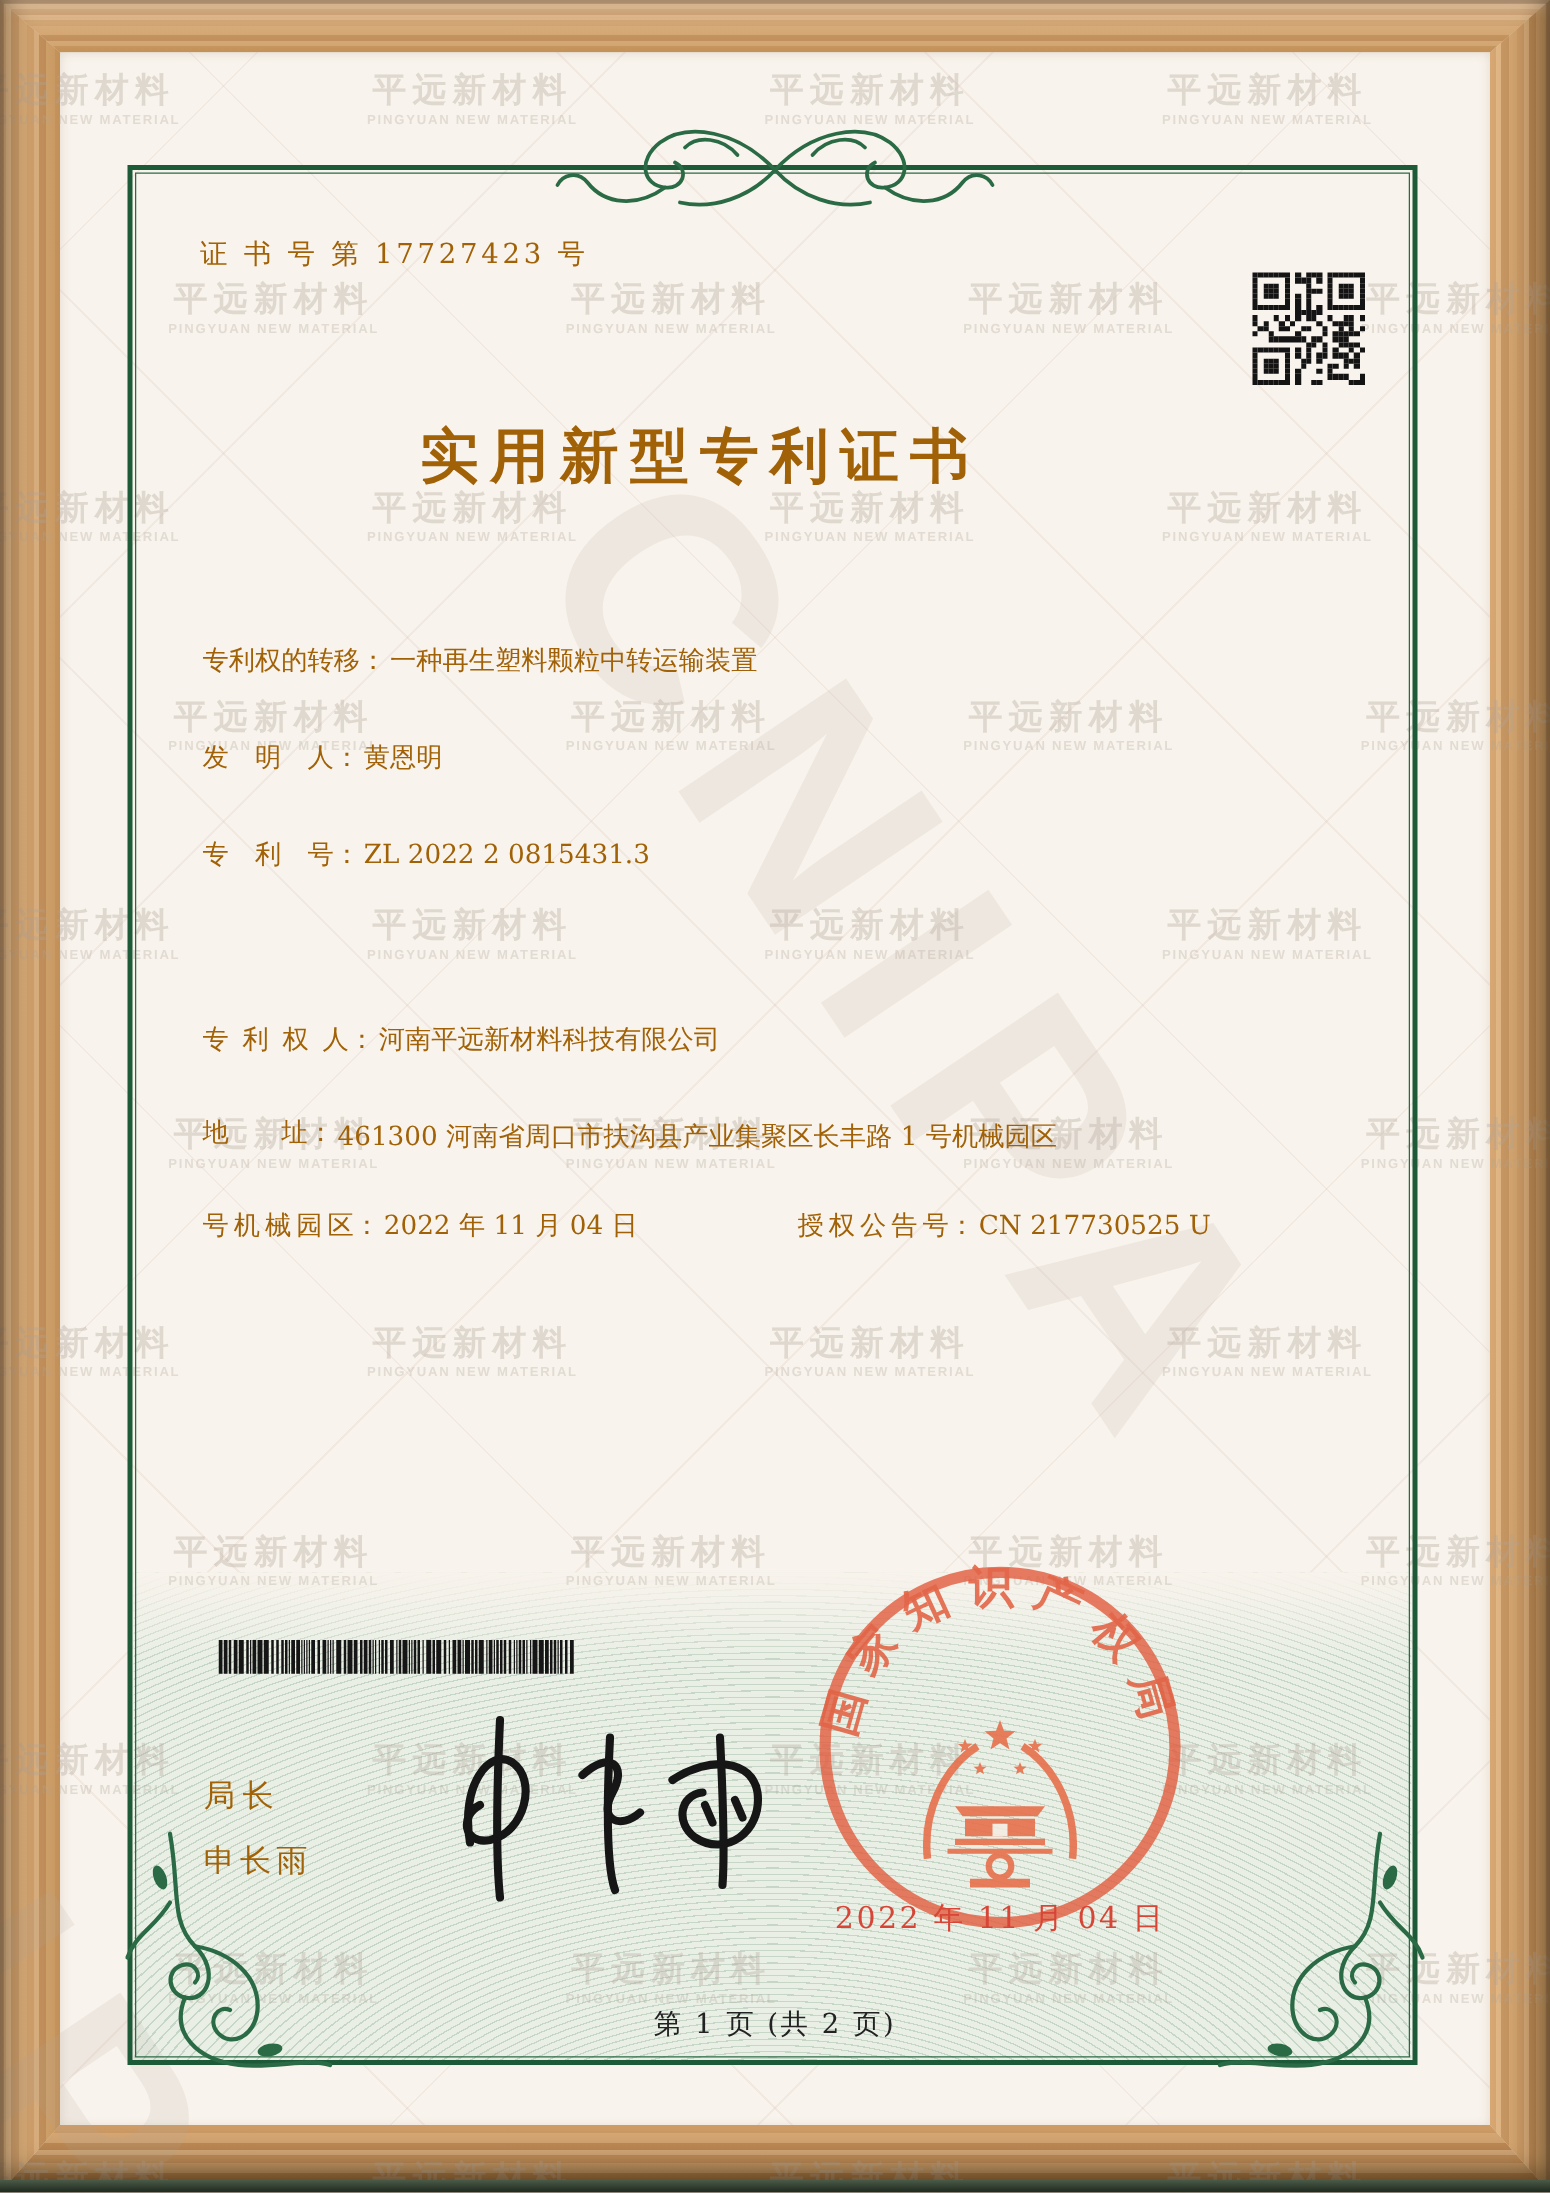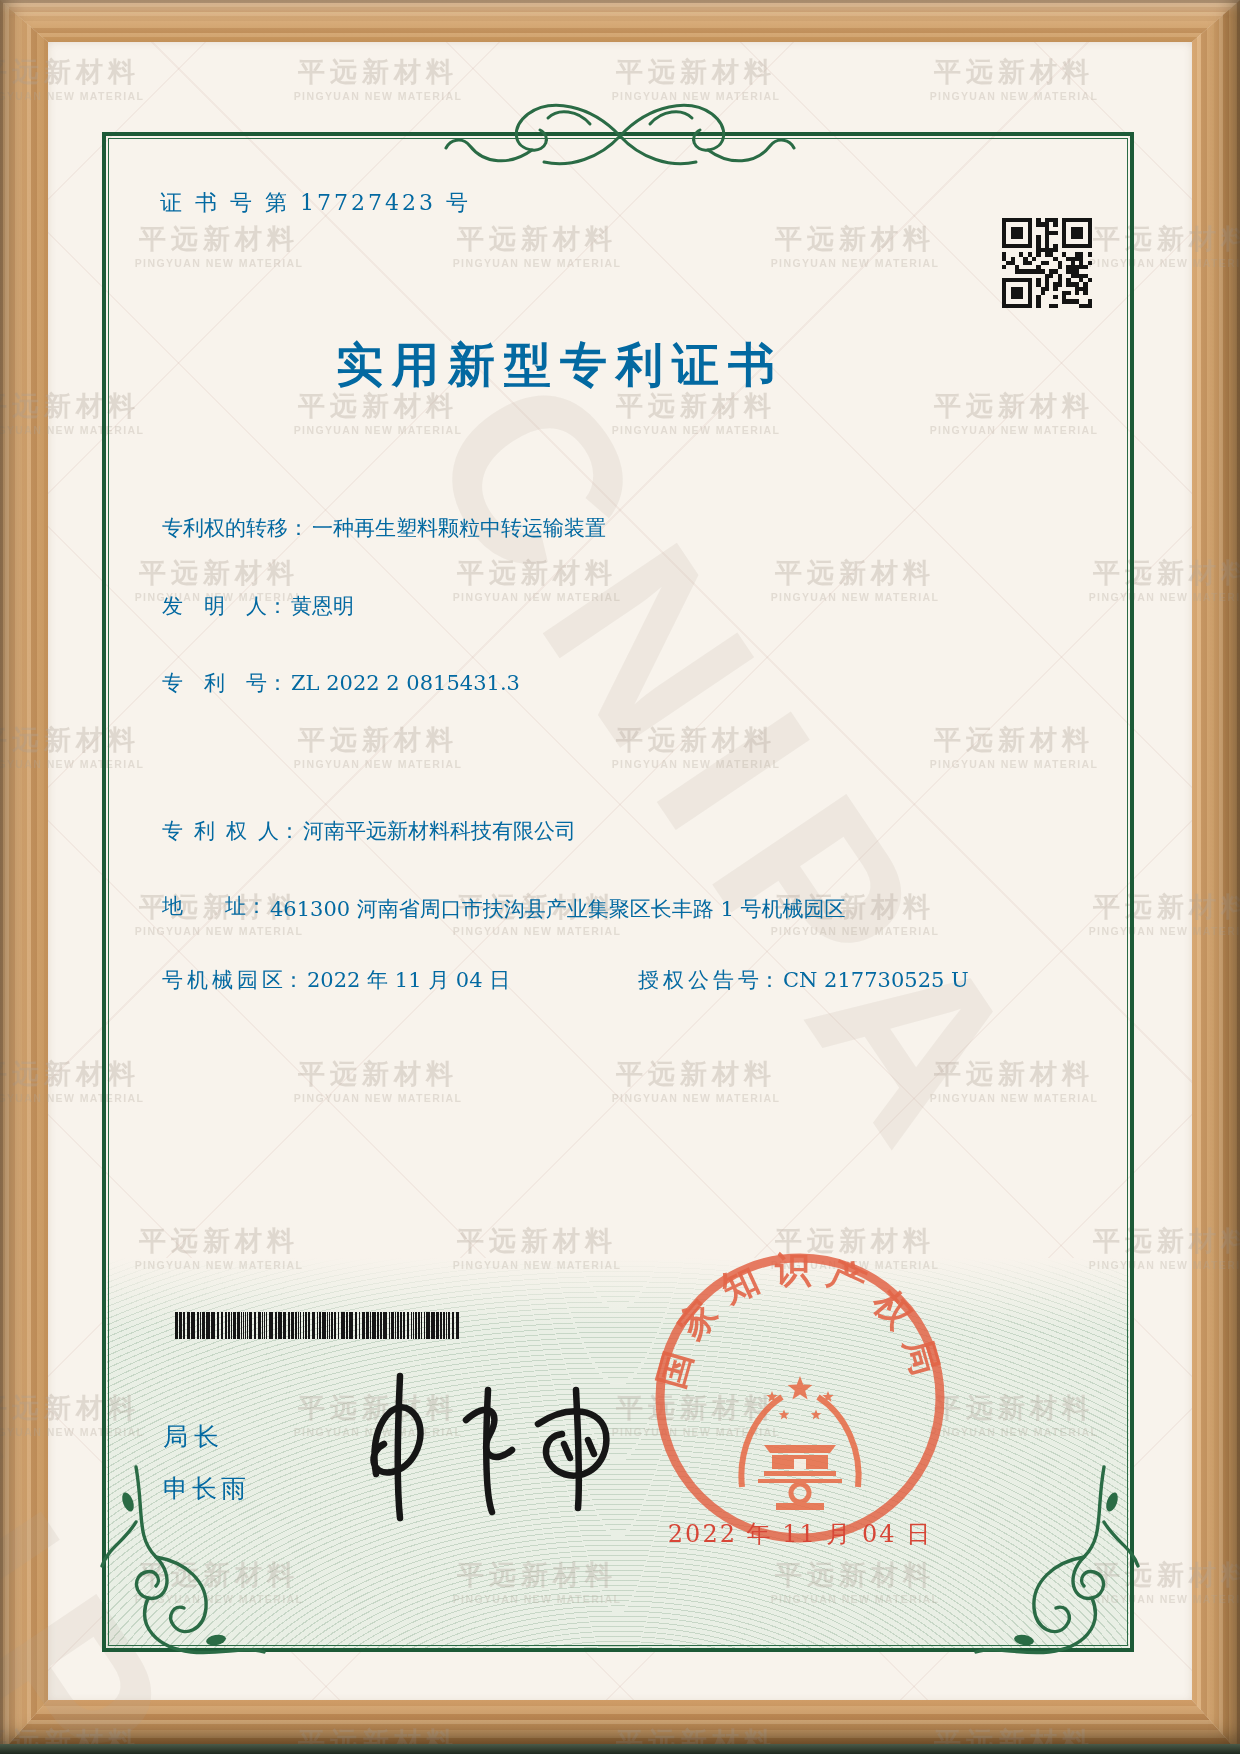--- a/index.html
+++ b/index.html
@@ -42,21 +42,21 @@
   .wm-tile{position:absolute;width:260px;text-align:center;font-weight:700}
   .wm-cn{font-size:27px;letter-spacing:5px;color:rgba(176,164,152,.34);font-family:"Liberation Sans",sans-serif}
   .wm-en{font-size:10.5px;letter-spacing:1.4px;color:rgba(176,164,152,.30);font-family:"Liberation Sans",sans-serif}
   .wm-big{position:absolute;font-family:"Liberation Sans",sans-serif;font-weight:700;font-size:235px;
     color:rgba(178,166,154,.15);letter-spacing:34px;transform:rotate(56deg);transform-origin:0 0;white-space:nowrap}
   
   #green-border{position:absolute;left:102px;top:132px;width:1032px;height:1520px;border:4px solid #1d5a37;z-index:5}
   #green-border .innerline{position:absolute;inset:2px;border:1px solid #2a6b45}
   .orn{position:absolute;z-index:5}
   
-  .ct{position:absolute;z-index:6;color:#0369a1}
+  .ct{position:absolute;z-index:6;color:#a16207}
   #cert-no{left:160px;top:188px;font-size:22px;letter-spacing:3px}
   #logo{left:440px;top:172px;z-index:6}
   #qr{left:1002px;top:218px;width:90px;height:90px;display:grid;
     grid-template-columns:repeat(21,1fr);grid-template-rows:repeat(21,1fr);z-index:6;position:absolute}
   .qm{background:transparent}.qm.d{background:#141414}
   #title{left:140px;top:334px;width:840px;text-align:center;font-size:47px;font-weight:700;letter-spacing:9px}
   #fields{left:162px;top:514px;width:940px;height:500px;font-size:21px}
   .frow{position:absolute;left:0;white-space:nowrap}
   .flabel{display:inline-block;vertical-align:top}
   .lc2{letter-spacing:42px;margin-right:-42px}
@@ -858,16 +858,17 @@
       <rect x="-36" y="30" width="72" height="5"></rect>
       <rect x="-42" y="38" width="84" height="4"></rect>
       <path d="M-58,46 C-62,10 -46,-26 -18,-44" stroke="#e86a45" stroke-width="6" fill="none"></path>
       <path d="M58,46 C62,10 46,-26 18,-44" stroke="#e86a45" stroke-width="6" fill="none"></path>
       <circle cx="0" cy="52" r="9" fill="none" stroke="#e86a45" stroke-width="5"></circle>
       <rect x="-24" y="62" width="48" height="7"></rect>
     </g>
     <text x="148" y="296" text-anchor="middle" font-size="24" fill="#d63a2a" letter-spacing="2" font-family="DejaVu Serif,serif">2022 年 11 月 04 日</text>
   </svg>
 
+  <div class="ct" id="page-info">第 1 页 (共 2 页)</div>
 
   <div id="photo-edge"></div>
   <div id="bottom-strip"></div>
 </div>
 
 </body></html>

